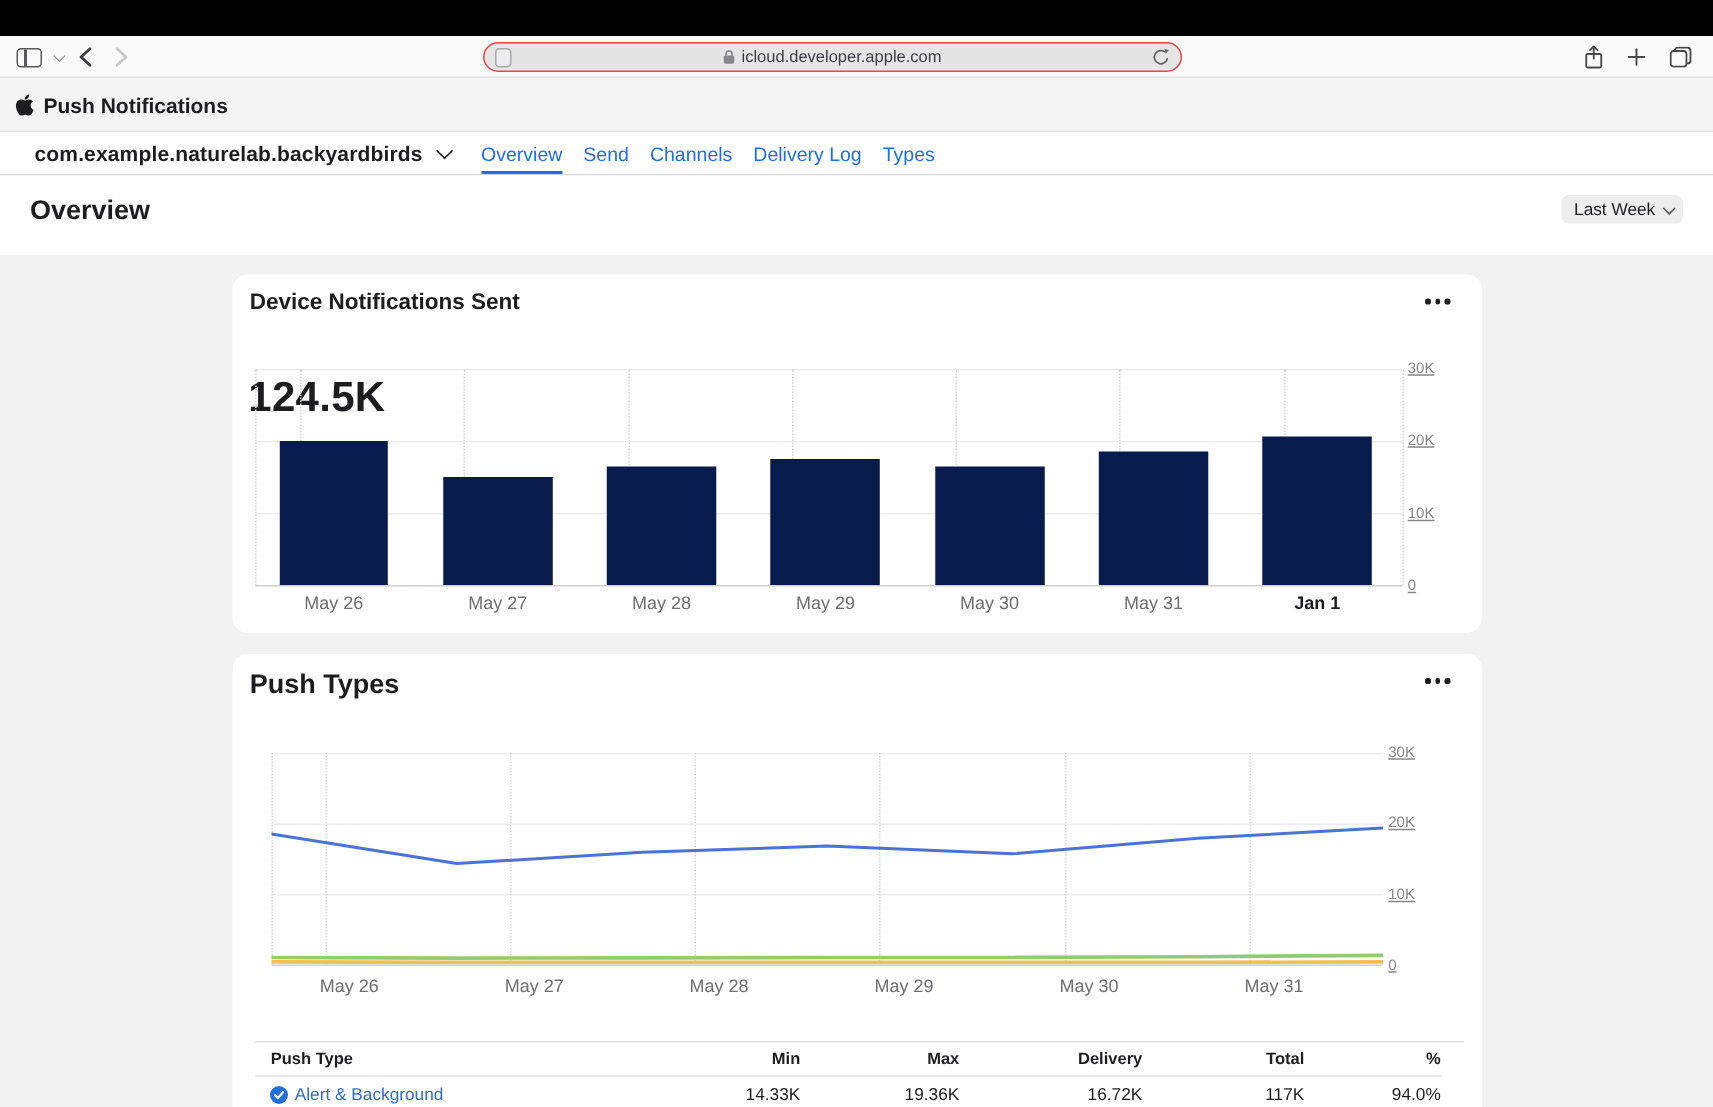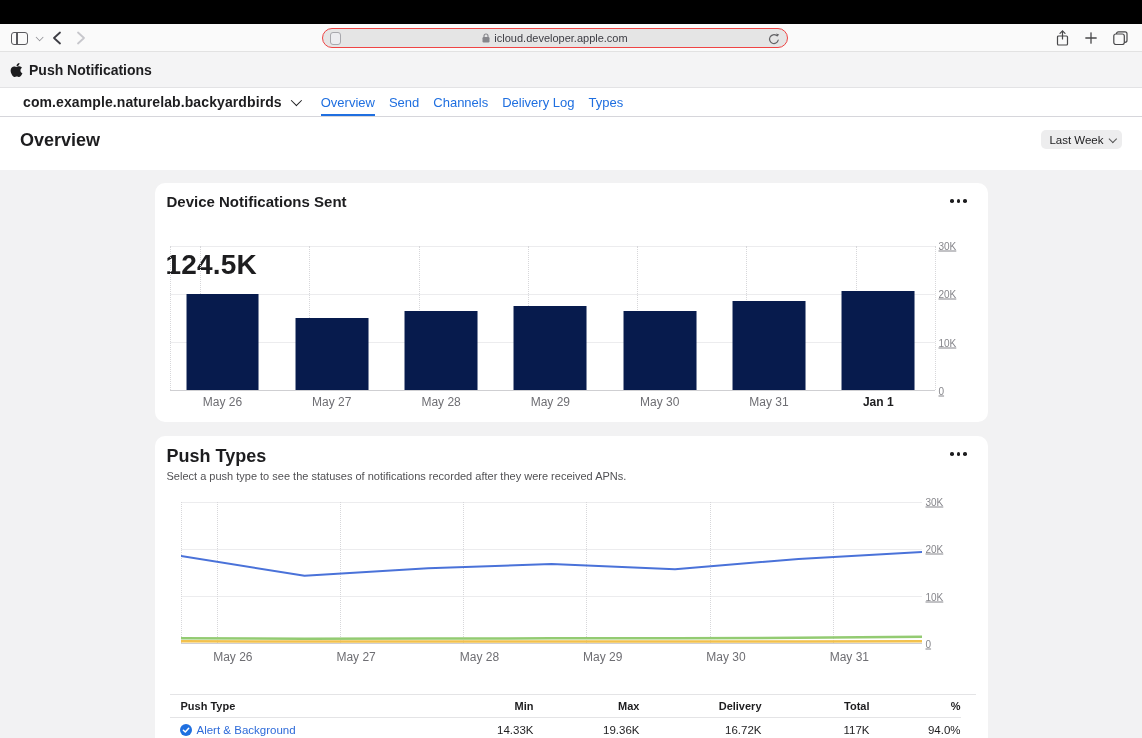--- a/index.html
+++ b/index.html
@@ -230,21 +230,20 @@
       <div class="ylabels bar-ylabels" id="bar-ylabels">
           <span class="ylabel" style="bottom: 0%;">0</span>
           <span class="ylabel" style="bottom: 33.3333%;">10K</span>
           <span class="ylabel" style="bottom: 66.6667%;">20K</span>
           <span class="ylabel" style="bottom: 100%;">30K</span>
         </div>
     </div>
 
     <div class="card card2">
       <div class="card-title">Push Types</div>
-      <div class="card-sub">Select a push type to see the statuses of notifications recorded after they were received APNs.</div>
       <div class="more-btn">
           <i></i>
           <i></i>
           <i></i>
         </div>
       <div class="plot line-plot" id="line-plot">
           <div class="hgrid" style="bottom: calc(33.3333% - 0.5px);"></div>
           <div class="hgrid" style="bottom: calc(66.6667% - 0.5px);"></div>
           <div class="hgrid" style="bottom: calc(100% - 0.5px);"></div>
           <div class="vdot" style="left: 0%;"></div>

